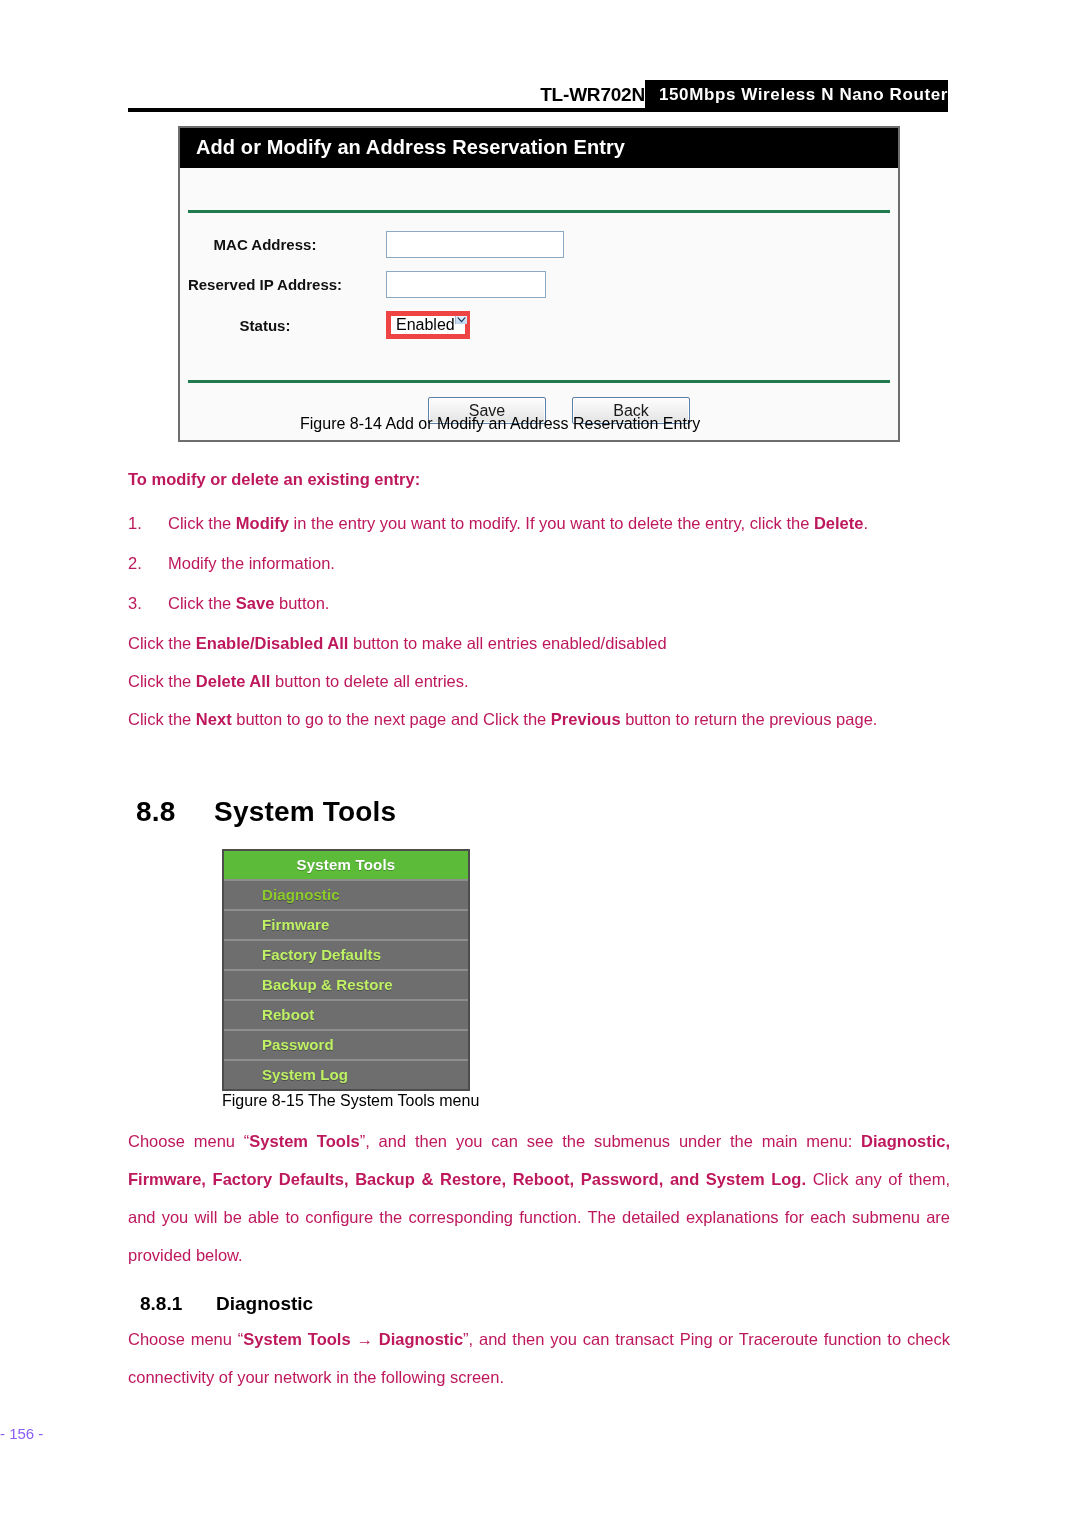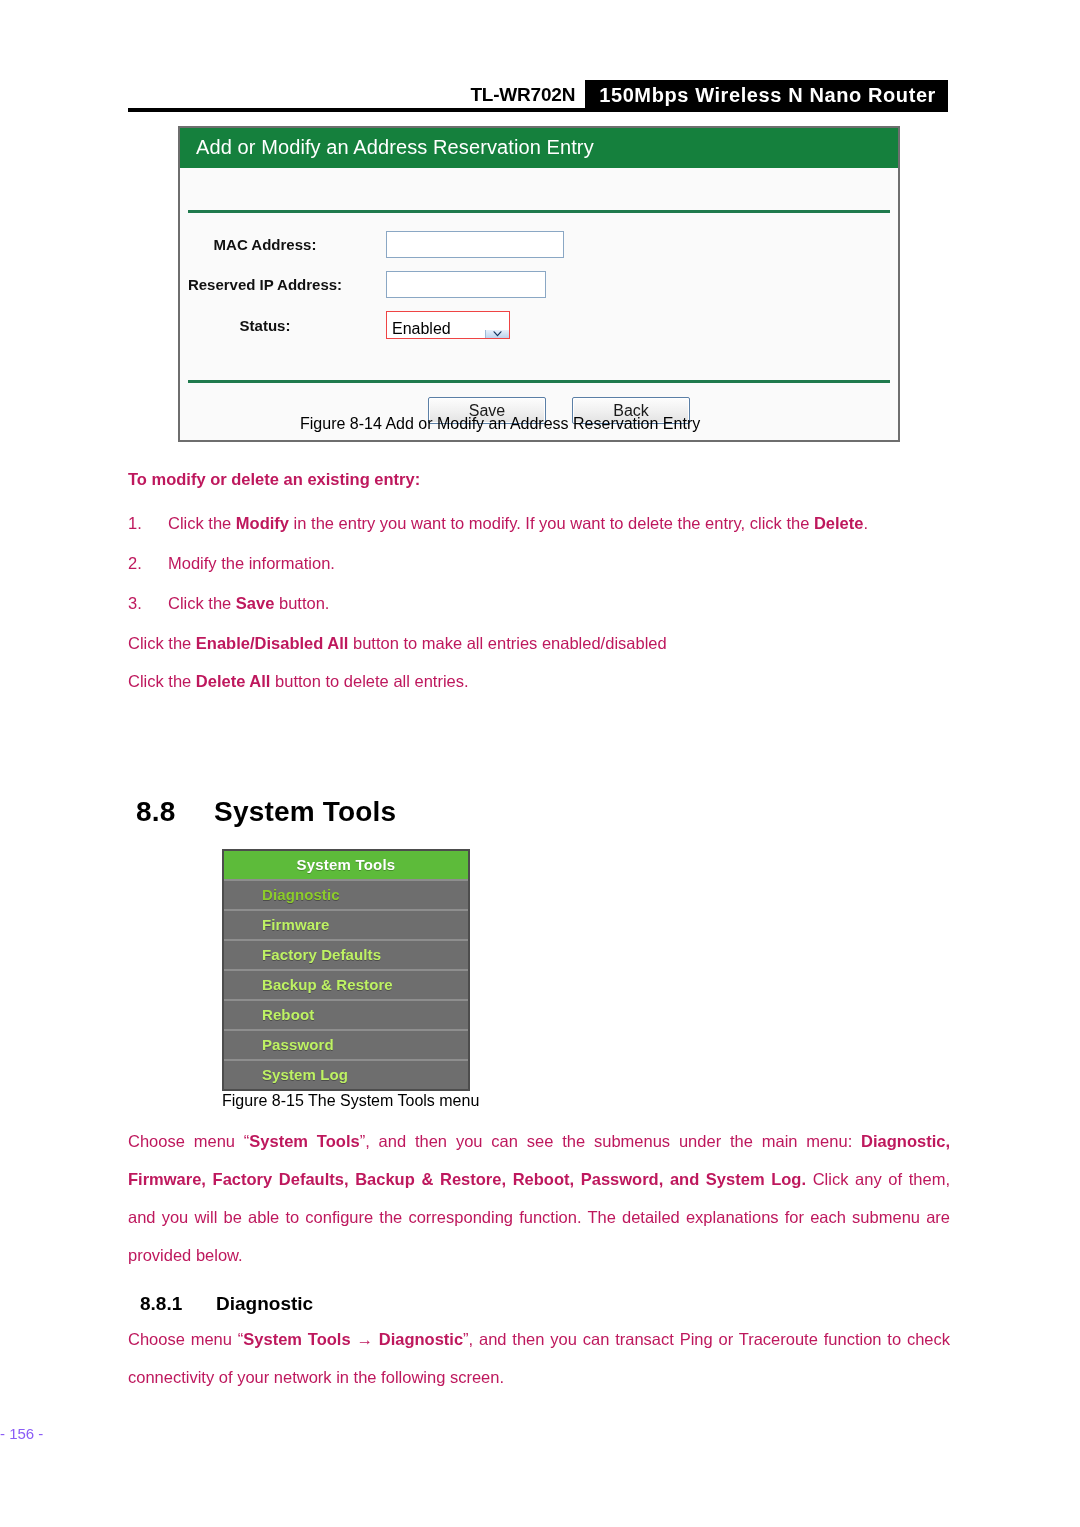--- a/index.html
+++ b/index.html
@@ -29,54 +29,53 @@
     display: flex;
     align-items: stretch;
     justify-content: flex-end;
   }
   .hdr-model {
     font-size: 19px;
     font-weight: bold;
     letter-spacing: -0.2px;
     color: #000;
     align-self: center;
-    padding-right: 10px;
     white-space: nowrap;
   }
   .hdr-band {
     background: #000000;
     color: #ffffff;
-    font-size: 20px;
+    font-size: 17px;
     font-weight: bold;
     display: flex;
     align-items: center;
-    padding: 0 12px 0 14px;
+    padding: 0 0 0 14px;
     white-space: nowrap;
     letter-spacing: 0.6px;
   }
   .hdr-rule {
     position: absolute;
     left: 128px; top: 108px;
     width: 820px; height: 4px;
     background: #000000;
   }
 
   
   .panel {
     position: absolute;
     left: 178px; top: 126px;
     width: 722px;
     border: 2px solid #6e6e6e;
     background: #fafafa;
   }
   .panel-title {
-    background: #15803d;
+    background: #000000;
     color: #ffffff;
     font-size: 20px;
-    font-weight: normal;
+    font-weight: bold;
     padding: 8px 0 9px 16px;
     letter-spacing: 0.1px;
   }
   .panel-gap {
     height: 42px;
     background: #fafafa;
   }
   .panel-sep {
     height: 3px;
     background: #1f7a4d;
@@ -107,25 +106,25 @@
     font-family: "Liberation Sans", sans-serif;
     font-size: 14px;
     padding: 0 4px;
     outline: none;
   }
   .txt-input.mac { width: 178px; }
   .txt-input.ip  { width: 160px; }
 
   .sel-wrap {
     display: inline-flex;
-    align-items: flex-end;
+    align-items: flex-start;
     height: 28px;
-    border: 1px solid #ef4444;
+    border: 5px solid #ef4444;
     background: #ffffff;
-    width: 124px;
+    width: 84px;
   }
   .sel-val {
     flex: 1;
     display: flex;
     align-items: center;
     font-size: 16px;
     padding-left: 5px;
     color: #000;
     white-space: nowrap;
   }
@@ -328,20 +327,21 @@
 <div class="content sub">
   <p class="lead">To modify or delete an existing entry:</p>
   <ol class="steps" id="steps-list">
       <li><span class="num">1.</span><span>Click the </span><b>Modify</b><span> in the entry you want to modify. If you want to delete the entry, click the </span><b>Delete</b><span>.</span></li>
       <li><span class="num">2.</span><span>Modify the information.</span></li>
       <li><span class="num">3.</span><span>Click the </span><b>Save</b><span> button.</span></li>
     </ol>
   <div id="paras-list">
       <p class="para"><span>Click the </span><b>Enable/Disabled All</b><span> button to make all entries enabled/disabled</span></p>
       <p class="para"><span>Click the </span><b>Delete All</b><span> button to delete all entries.</span></p>
+      <p class="para"><span>Click the </span><b>Next</b><span> button to go to the next page and Click the </span><b>Previous</b><span> button to return the previous page.</span></p>
     </div>
 </div>
 
 <h2 class="sec">
   <span class="num">8.8</span><span>System Tools</span>
 </h2>
 
 <div class="menu">
   <div class="menu-head">System Tools</div>
   <div id="menu-items">

